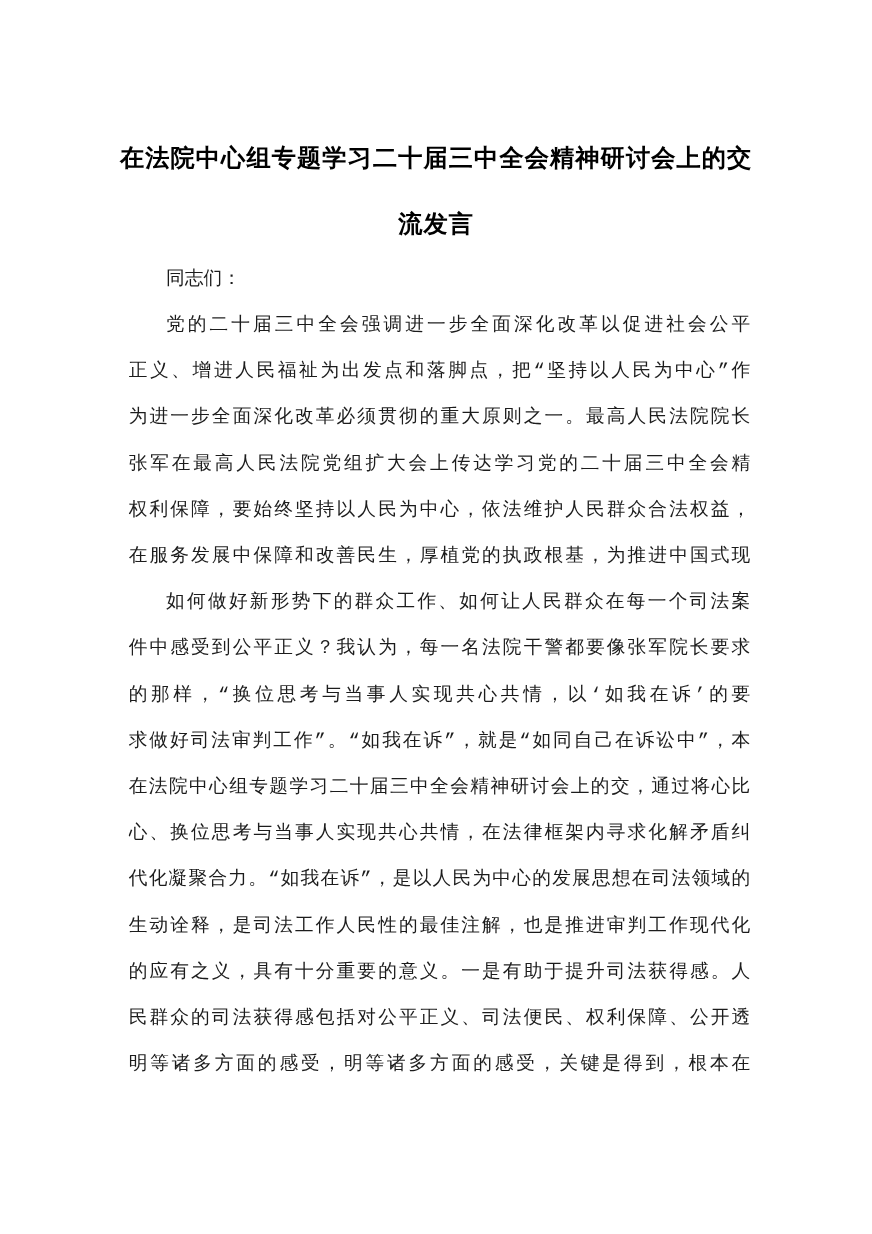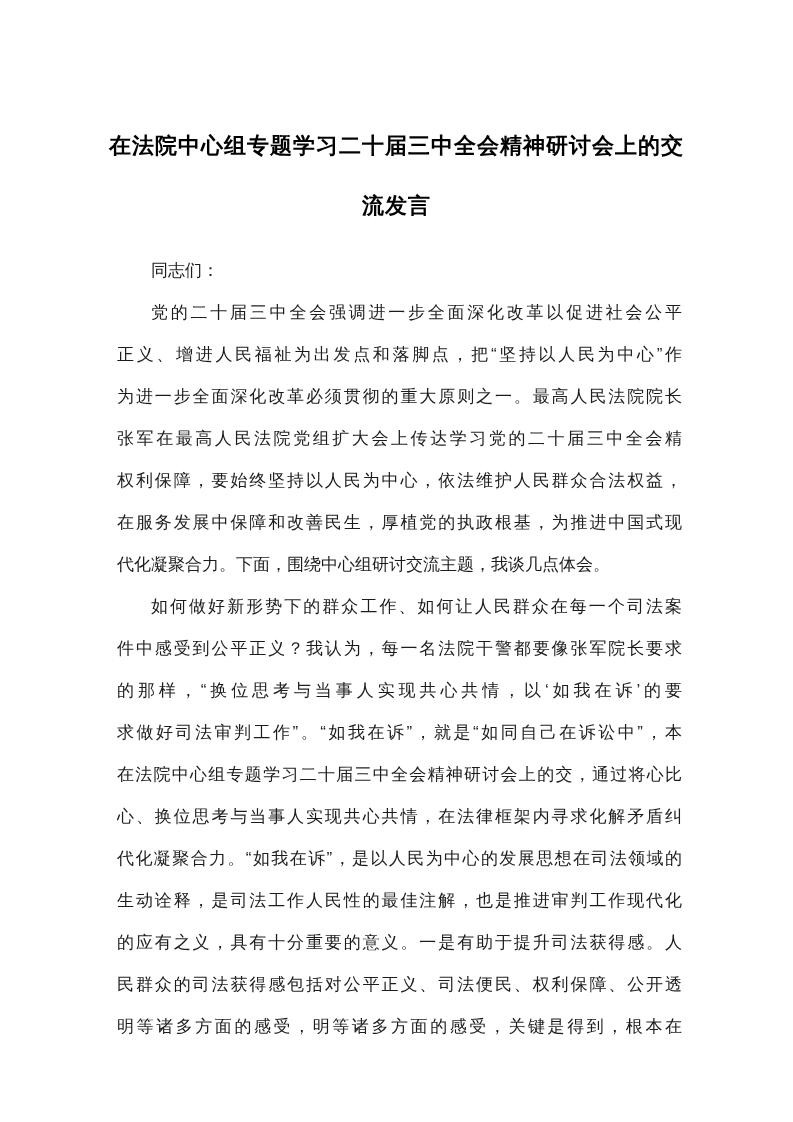--- a/index.html
+++ b/index.html
@@ -6,37 +6,37 @@
     margin: 0;
     padding: 0;
     background: #ffffff;
   }
   .page {
     position: relative;
     width: 793px;
     height: 1122px;
     background: #ffffff;
     overflow: hidden;
-    font-family: Liberation Sans, sans-serif;
+    font-family: Liberation Mono, monospace;
   }
   .doc-title {
     position: absolute;
     top: 116px;
     left: 0;
     width: 793px;
     text-align: center;
     font-weight: bold;
     font-size: 22px;
     line-height: 60px;
     color: #000000;
     letter-spacing: 1px;
   }
   .doc-body {
     position: absolute;
-    top: 250px;
+    top: 234px;
     left: 117px;
     width: 565px;
     font-size: 17px;
     line-height: 42px;
     color: #1c1c1c;
   }
   .line {
     text-align: justify;
     overflow: hidden;
   }
@@ -61,21 +61,20 @@
     <div class="title-line">流发言</div>
   </div>
   <div class="doc-body" style="color: rgb(28, 28, 28);">
       <div class="line nofill indent">同志们：</div>
       <div class="line fill indent">党的二十届三中全会强调进一步全面深化改革以促进社会公平</div>
       <div class="line fill">正义、增进人民福祉为出发点和落脚点，把“坚持以人民为中心”作</div>
       <div class="line fill">为进一步全面深化改革必须贯彻的重大原则之一。最高人民法院院长</div>
       <div class="line fill">张军在最高人民法院党组扩大会上传达学习党的二十届三中全会精</div>
       <div class="line fill">权利保障，要始终坚持以人民为中心，依法维护人民群众合法权益，</div>
       <div class="line fill">在服务发展中保障和改善民生，厚植党的执政根基，为推进中国式现</div>
-      <div class="line nofill">代化凝聚合力。下面，围绕中心组研讨交流主题，我谈几点体会。</div>
       <div class="line fill indent">如何做好新形势下的群众工作、如何让人民群众在每一个司法案</div>
       <div class="line fill">件中感受到公平正义？我认为，每一名法院干警都要像张军院长要求</div>
       <div class="line fill">的那样，“换位思考与当事人实现共心共情，以‘如我在诉’的要</div>
       <div class="line fill">求做好司法审判工作”。“如我在诉”，就是“如同自己在诉讼中”，本</div>
       <div class="line fill">在法院中心组专题学习二十届三中全会精神研讨会上的交，通过将心比</div>
       <div class="line fill">心、换位思考与当事人实现共心共情，在法律框架内寻求化解矛盾纠</div>
       <div class="line fill">代化凝聚合力。“如我在诉”，是以人民为中心的发展思想在司法领域的</div>
       <div class="line fill">生动诠释，是司法工作人民性的最佳注解，也是推进审判工作现代化</div>
       <div class="line fill">的应有之义，具有十分重要的意义。一是有助于提升司法获得感。人</div>
       <div class="line fill">民群众的司法获得感包括对公平正义、司法便民、权利保障、公开透</div>

